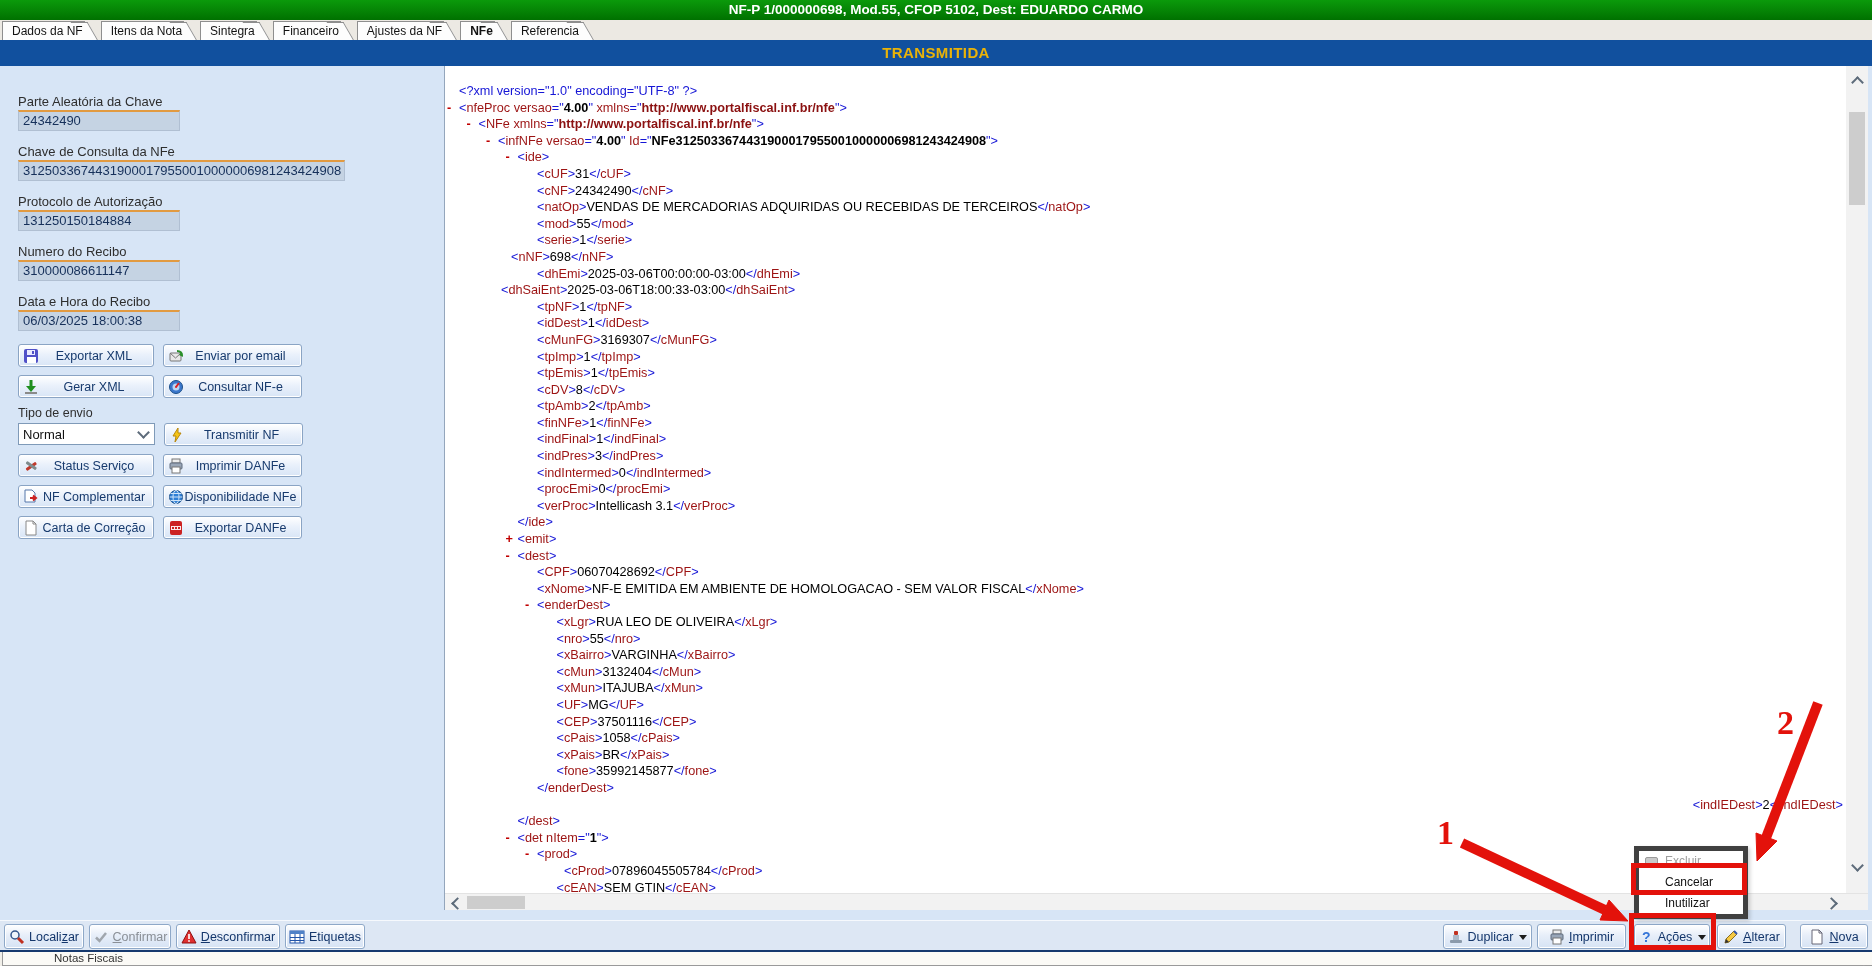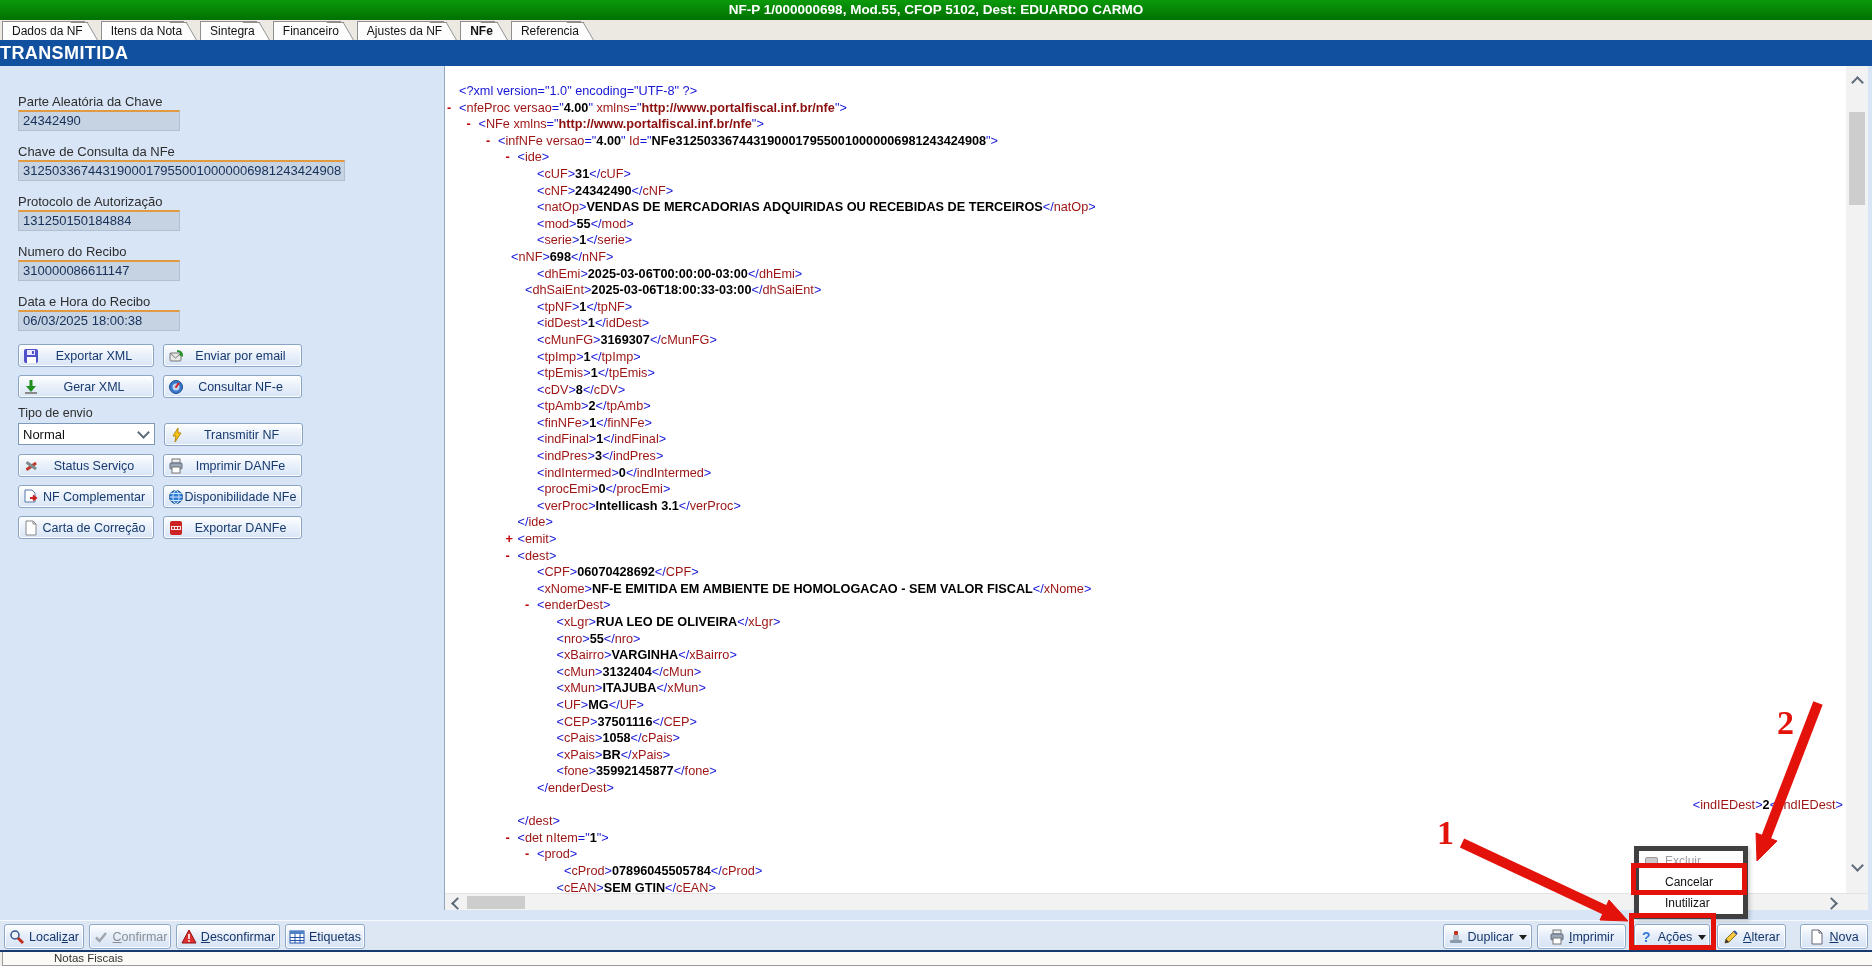--- a/index.html
+++ b/index.html
@@ -18,21 +18,21 @@
     border:1px solid #8e8e8e;border-right:none;border-bottom:none;
     padding:0 2px 0 9px;font-size:12px;line-height:18px;color:#121212;margin-right:16px;}
   .tab::after{content:"";position:absolute;right:-8px;top:0;width:16px;height:100%;
     background:#fdfdfd;transform:skewX(30deg);border-right:1px solid #8e8e8e;
     border-top:1px solid #8e8e8e;z-index:0;}
   .tab span{position:relative;z-index:1;}
   .tab.active span{font-weight:bold;}
 
   
   .banner{position:absolute;left:0;top:40px;width:100%;height:26px;background:#11509e;
-    color:#ffffff;font-weight:bold;font-size:18px;line-height:26px;
+    color:#eab308;font-weight:bold;font-size:15px;line-height:26px;text-align:center;
     letter-spacing:.4px;}
 
   
   .sidebar{position:absolute;left:0;top:66px;width:444px;height:854px;background:#d7e5f6;
     padding:28px 0 0 18px;box-sizing:border-box;}
   .fgroup{margin-bottom:13px;}
   .flabel{font-size:13px;color:#2e2e2e;height:16px;}
   .ffield{width:162px;height:21px;background:#c5d3e3;border:1px solid #b0bfd2;
     border-top:2px solid #e29a40;font-size:13px;color:#16305a;line-height:18px;
     padding-left:4px;box-sizing:border-box;overflow:hidden;white-space:nowrap;}
@@ -61,21 +61,21 @@
   .chev.right{transform:rotate(-135deg);}
 
   
   .xmlpanel{position:absolute;left:444px;top:66px;width:1424px;height:844px;
     background:#fff;border-left:1px solid #94a6bc;box-sizing:border-box;overflow:hidden;}
   .xmlcontent{position:absolute;left:0;top:0;width:1398px;height:827px;overflow:hidden;
     padding-top:17px;box-sizing:border-box;font-size:12.7px;line-height:16.6px;}
   .xline{position:relative;white-space:nowrap;}
   .mk{position:absolute;color:#c00000;font-weight:bold;}
   .xb{color:#1616d6;} .xt{color:#9c1313;} .xv{color:#000;font-weight:bold;}
-  .xvu{color:#8b1111;font-weight:bold;} .xx{color:#000;font-weight:bold;}
+  .xvu{color:#8b1111;font-weight:bold;} .xx{color:#000;font-weight:normal;}
   .xpr{color:#1616d6;}
 
   .vscroll{position:absolute;right:0;top:0;width:22px;height:827px;background:#f2f2f2;}
   .vthumb{position:absolute;left:3px;top:46px;width:16px;height:93px;background:#cdcdcd;}
   .varrow{position:absolute;left:7px;}
   .hscroll{position:absolute;left:0;top:827px;width:1424px;height:17px;background:#f2f2f2;
     border-top:1px solid #e3e3e3;}
   .hthumb{position:absolute;left:22px;top:2px;width:58px;height:13px;background:#cdcdcd;}
 
   
@@ -283,21 +283,21 @@
         <div class="xline" style="padding-left: 33.5px;"><span class="mk" style="left: 21.5px;">-</span><span class="xb">&lt;</span><span class="xt">NFe</span><span class="xb"> </span><span class="xt">xmlns</span><span class="xb">="</span><span class="xvu">http://www.portalfiscal.inf.br/nfe</span><span class="xb">"</span><span class="xb">&gt;</span></div>
         <div class="xline" style="padding-left: 53px;"><span class="mk" style="left: 41px;">-</span><span class="xb">&lt;</span><span class="xt">infNFe</span><span class="xb"> </span><span class="xt">versao</span><span class="xb">="</span><span class="xv">4.00</span><span class="xb">"</span><span class="xb"> </span><span class="xt">Id</span><span class="xb">="</span><span class="xv">NFe31250336744319000179550010000006981243424908</span><span class="xb">"</span><span class="xb">&gt;</span></div>
         <div class="xline" style="padding-left: 72.5px;"><span class="mk" style="left: 60.5px;">-</span><span class="xb">&lt;</span><span class="xt">ide</span><span class="xb">&gt;</span></div>
         <div class="xline" style="padding-left: 92px;"><span class="xb">&lt;</span><span class="xt">cUF</span><span class="xb">&gt;</span><span class="xx">31</span><span class="xb">&lt;/</span><span class="xt">cUF</span><span class="xb">&gt;</span></div>
         <div class="xline" style="padding-left: 92px;"><span class="xb">&lt;</span><span class="xt">cNF</span><span class="xb">&gt;</span><span class="xx">24342490</span><span class="xb">&lt;/</span><span class="xt">cNF</span><span class="xb">&gt;</span></div>
         <div class="xline" style="padding-left: 92px;"><span class="xb">&lt;</span><span class="xt">natOp</span><span class="xb">&gt;</span><span class="xx">VENDAS DE MERCADORIAS ADQUIRIDAS OU RECEBIDAS DE TERCEIROS</span><span class="xb">&lt;/</span><span class="xt">natOp</span><span class="xb">&gt;</span></div>
         <div class="xline" style="padding-left: 92px;"><span class="xb">&lt;</span><span class="xt">mod</span><span class="xb">&gt;</span><span class="xx">55</span><span class="xb">&lt;/</span><span class="xt">mod</span><span class="xb">&gt;</span></div>
         <div class="xline" style="padding-left: 92px;"><span class="xb">&lt;</span><span class="xt">serie</span><span class="xb">&gt;</span><span class="xx">1</span><span class="xb">&lt;/</span><span class="xt">serie</span><span class="xb">&gt;</span></div>
         <div class="xline" style="padding-left: 66px;"><span class="xb">&lt;</span><span class="xt">nNF</span><span class="xb">&gt;</span><span class="xx">698</span><span class="xb">&lt;/</span><span class="xt">nNF</span><span class="xb">&gt;</span></div>
         <div class="xline" style="padding-left: 92px;"><span class="xb">&lt;</span><span class="xt">dhEmi</span><span class="xb">&gt;</span><span class="xx">2025-03-06T00:00:00-03:00</span><span class="xb">&lt;/</span><span class="xt">dhEmi</span><span class="xb">&gt;</span></div>
-        <div class="xline" style="padding-left: 80px;"><span class="xb">&lt;</span><span class="xt">dhSaiEnt</span><span class="xb">&gt;</span><span class="xx">2025-03-06T18:00:33-03:00</span><span class="xb">&lt;/</span><span class="xt">dhSaiEnt</span><span class="xb">&gt;</span></div>
+        <div class="xline" style="padding-left: 56px;"><span class="xb">&lt;</span><span class="xt">dhSaiEnt</span><span class="xb">&gt;</span><span class="xx">2025-03-06T18:00:33-03:00</span><span class="xb">&lt;/</span><span class="xt">dhSaiEnt</span><span class="xb">&gt;</span></div>
         <div class="xline" style="padding-left: 92px;"><span class="xb">&lt;</span><span class="xt">tpNF</span><span class="xb">&gt;</span><span class="xx">1</span><span class="xb">&lt;/</span><span class="xt">tpNF</span><span class="xb">&gt;</span></div>
         <div class="xline" style="padding-left: 92px;"><span class="xb">&lt;</span><span class="xt">idDest</span><span class="xb">&gt;</span><span class="xx">1</span><span class="xb">&lt;/</span><span class="xt">idDest</span><span class="xb">&gt;</span></div>
         <div class="xline" style="padding-left: 92px;"><span class="xb">&lt;</span><span class="xt">cMunFG</span><span class="xb">&gt;</span><span class="xx">3169307</span><span class="xb">&lt;/</span><span class="xt">cMunFG</span><span class="xb">&gt;</span></div>
         <div class="xline" style="padding-left: 92px;"><span class="xb">&lt;</span><span class="xt">tpImp</span><span class="xb">&gt;</span><span class="xx">1</span><span class="xb">&lt;/</span><span class="xt">tpImp</span><span class="xb">&gt;</span></div>
         <div class="xline" style="padding-left: 92px;"><span class="xb">&lt;</span><span class="xt">tpEmis</span><span class="xb">&gt;</span><span class="xx">1</span><span class="xb">&lt;/</span><span class="xt">tpEmis</span><span class="xb">&gt;</span></div>
         <div class="xline" style="padding-left: 92px;"><span class="xb">&lt;</span><span class="xt">cDV</span><span class="xb">&gt;</span><span class="xx">8</span><span class="xb">&lt;/</span><span class="xt">cDV</span><span class="xb">&gt;</span></div>
         <div class="xline" style="padding-left: 92px;"><span class="xb">&lt;</span><span class="xt">tpAmb</span><span class="xb">&gt;</span><span class="xx">2</span><span class="xb">&lt;/</span><span class="xt">tpAmb</span><span class="xb">&gt;</span></div>
         <div class="xline" style="padding-left: 92px;"><span class="xb">&lt;</span><span class="xt">finNFe</span><span class="xb">&gt;</span><span class="xx">1</span><span class="xb">&lt;/</span><span class="xt">finNFe</span><span class="xb">&gt;</span></div>
         <div class="xline" style="padding-left: 92px;"><span class="xb">&lt;</span><span class="xt">indFinal</span><span class="xb">&gt;</span><span class="xx">1</span><span class="xb">&lt;/</span><span class="xt">indFinal</span><span class="xb">&gt;</span></div>
         <div class="xline" style="padding-left: 92px;"><span class="xb">&lt;</span><span class="xt">indPres</span><span class="xb">&gt;</span><span class="xx">3</span><span class="xb">&lt;/</span><span class="xt">indPres</span><span class="xb">&gt;</span></div>

